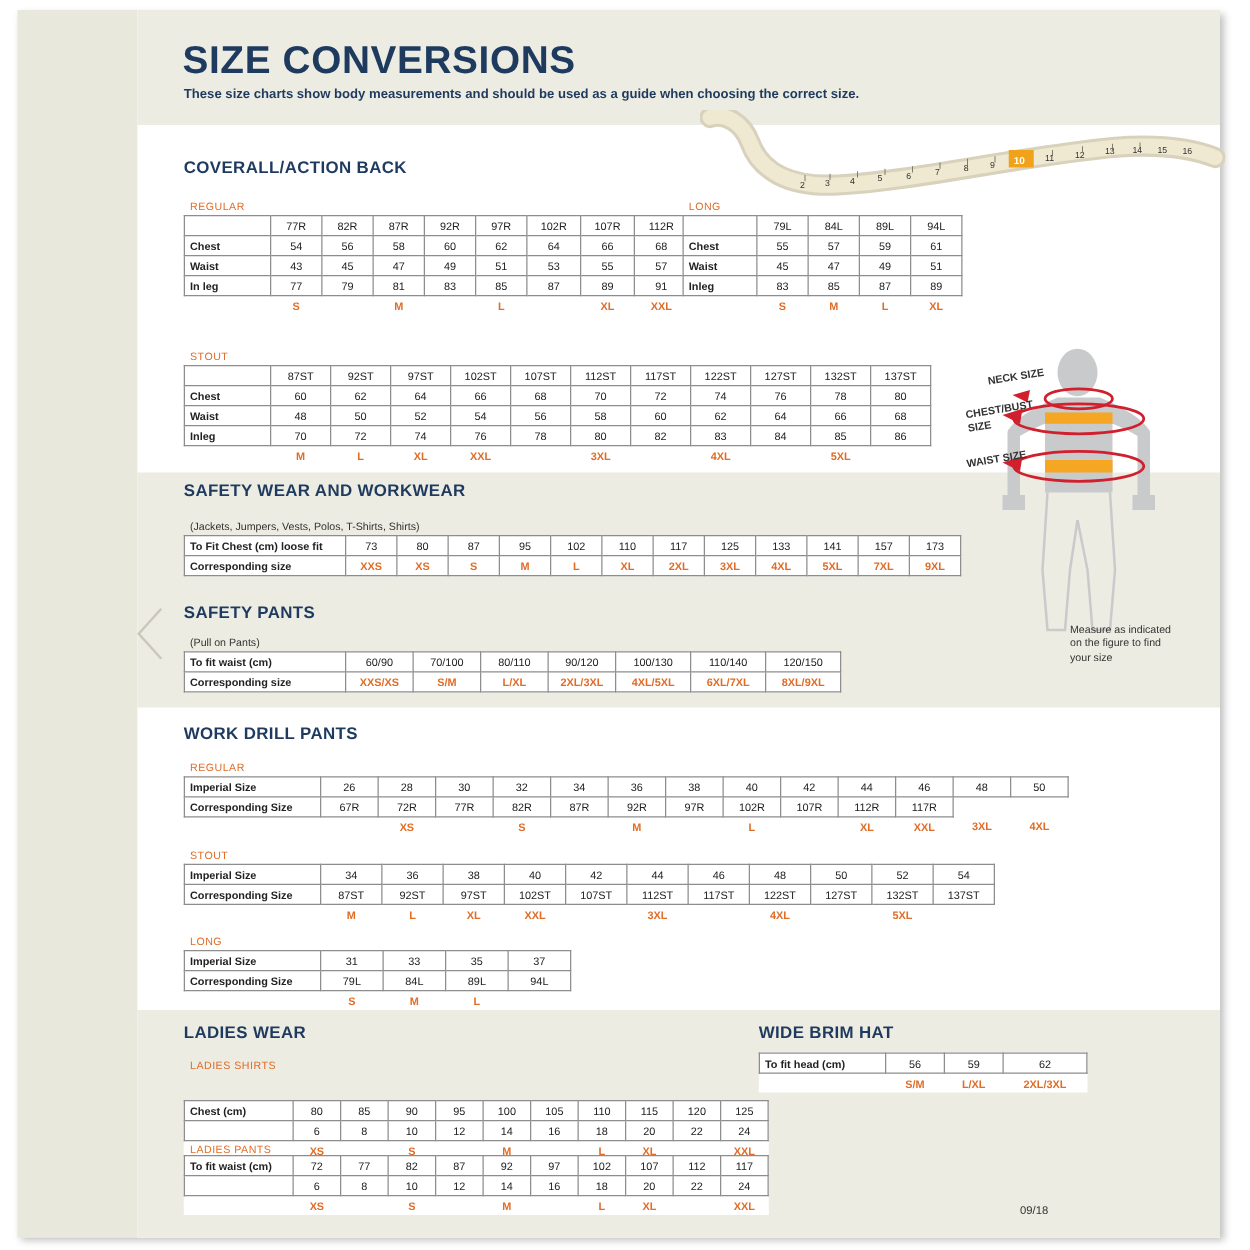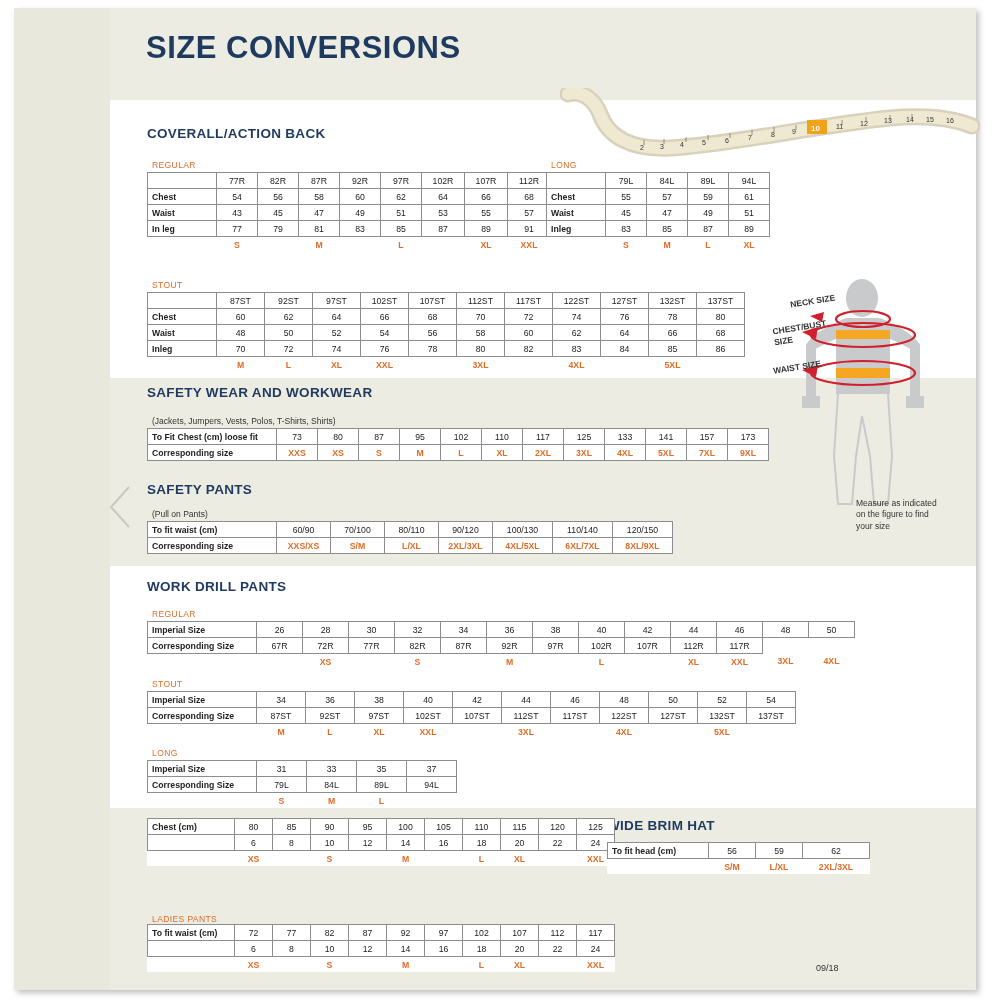--- a/index.html
+++ b/index.html
@@ -92,20 +92,21 @@
 </head>
 <body>
 
 <div class="page">
   <div class="sheet">
     <div class="left-band"></div>
     <div class="content">
 
       <div class="banner"></div>
       <div class="title">SIZE CONVERSIONS</div>
+      <div class="subtitle">These size charts show body measurements and should be used as a guide when choosing the correct size.</div>
 
       <svg class="figure" style="left:450px;top:80px;" width="420" height="75" viewBox="0 0 420 75">
         <path d="M8,6 C20,2 34,10 40,26 C48,48 70,62 110,60 C170,57 250,38 330,30 C365,27 392,30 412,38" stroke="#d8d2bd" stroke-width="17" fill="none" stroke-linecap="round"></path>
         <path d="M8,6 C20,2 34,10 40,26 C48,48 70,62 110,60 C170,57 250,38 330,30 C365,27 392,30 412,38" stroke="#efe9d2" stroke-width="12" fill="none" stroke-linecap="round"></path>
         <g font-family="Liberation Sans, sans-serif" font-size="7" fill="#333">
           <text x="80" y="62">2</text>
             <text x="100" y="61">3</text>
             <text x="120" y="59">4</text>
           <text x="142" y="57">5</text>
             <text x="165" y="55">6</text>
@@ -546,21 +547,21 @@
           <td class="nb"></td>
         </tr>
       </tbody>
         </table>
 
       <div class="band" style="top:800px;height:182px;"></div>
       <div class="section-head" style="left:37px;top:810px;">LADIES WEAR</div>
       <div class="section-head" style="left:497px;top:810px;text-align:right;">WIDE BRIM HAT</div>
 
       <div class="sub-head" style="left:42px;top:839px;">LADIES SHIRTS</div>
-      <table class="grid" style="left:37px;top:810px;">
+      <table class="grid" style="left:37px;top:872px;">
         <tbody>
             <tr>
           <td class="lbl" style="width:80px;">Chest (cm)</td>
           <td style="width:33px;">80</td>
           <td style="width:33px;">85</td>
           <td style="width:33px;">90</td>
           <td style="width:33px;">95</td>
           <td style="width:33px;">100</td>
           <td style="width:33px;text-align:center;">105</td>
           <td style="width:33px;">110</td>

